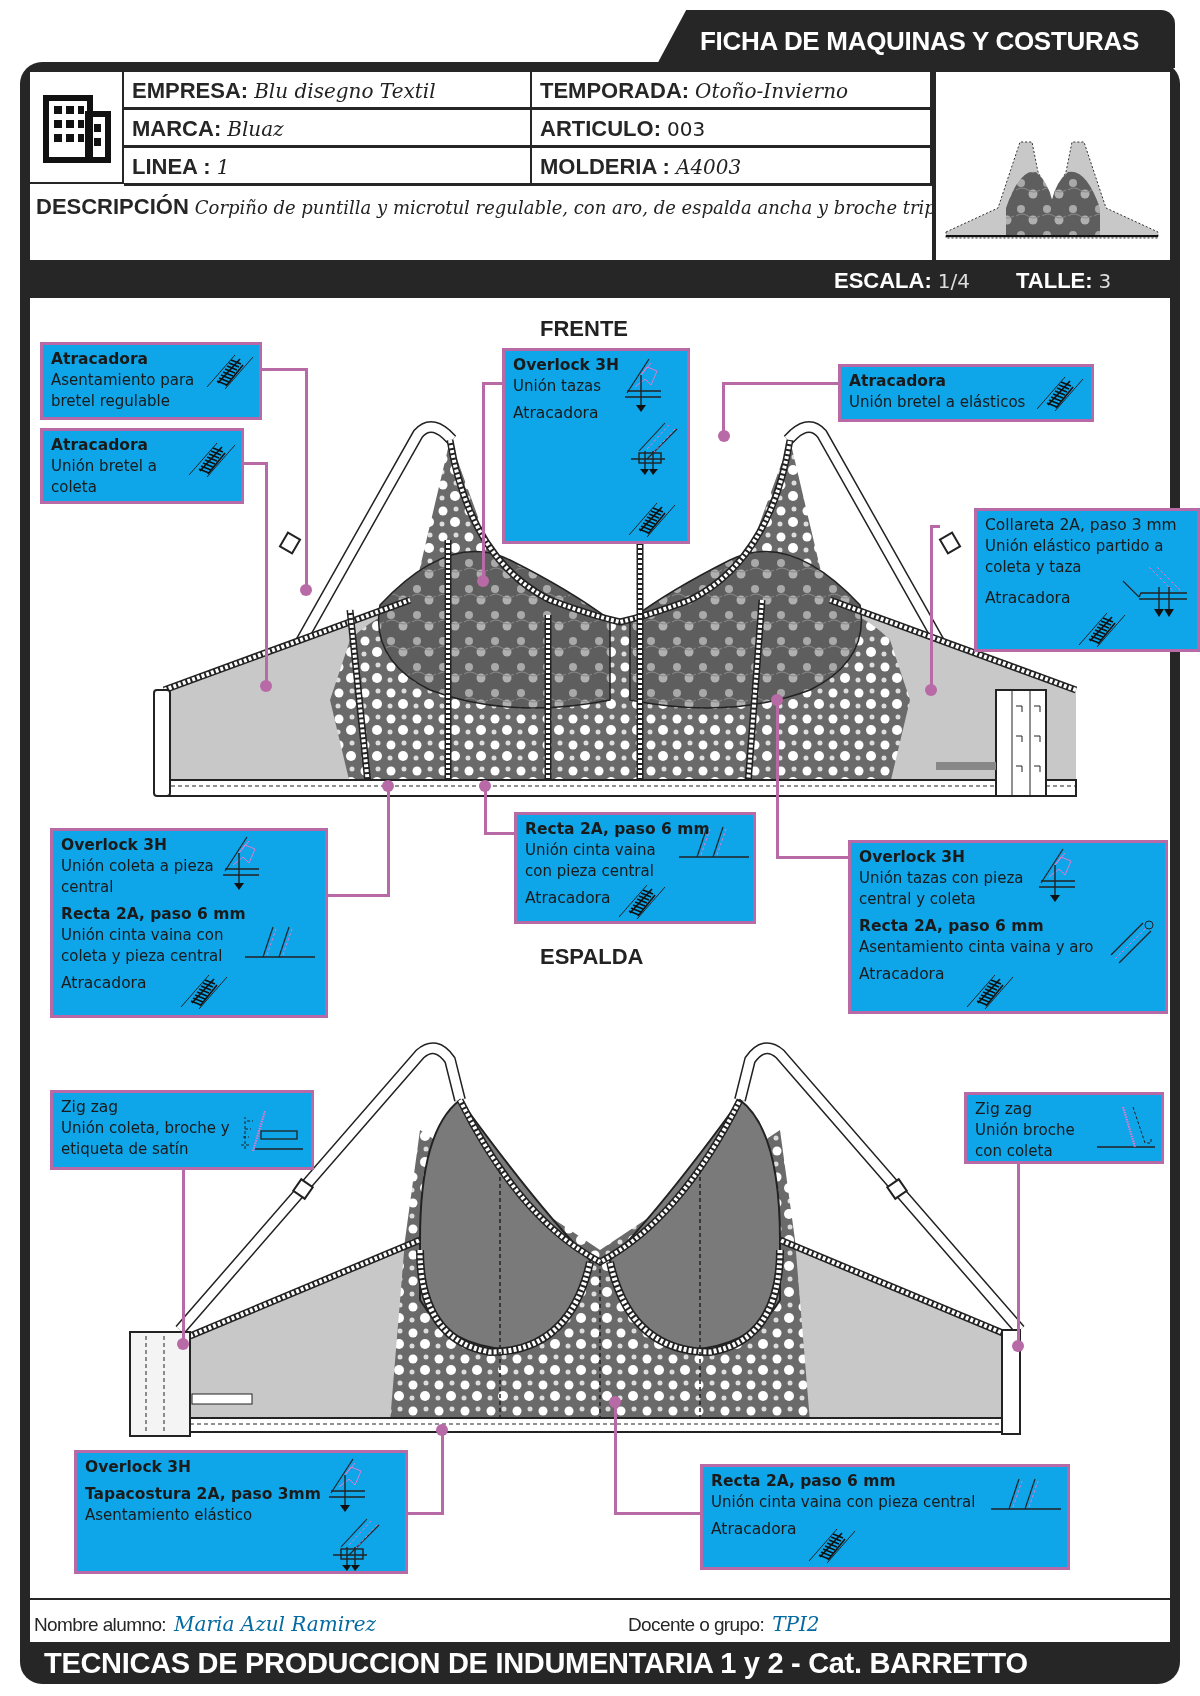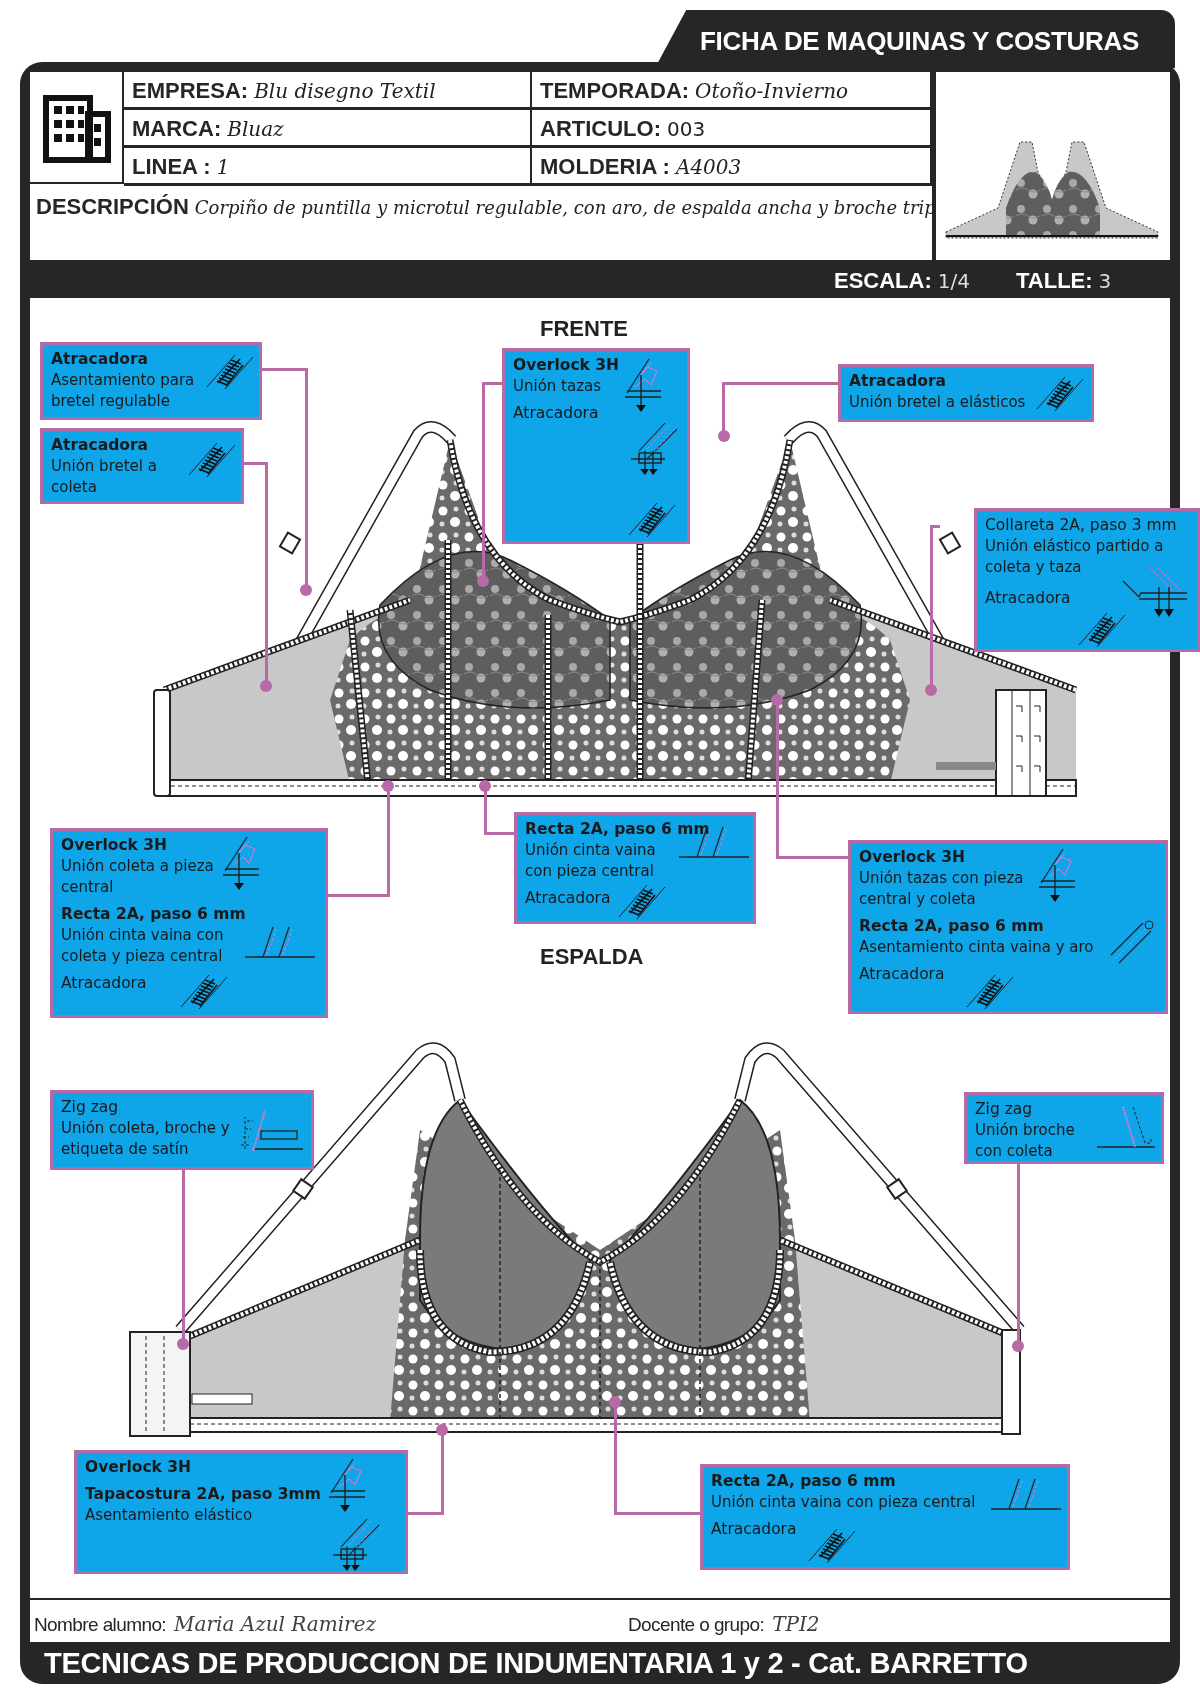--- a/index.html
+++ b/index.html
@@ -25,21 +25,21 @@
   .callout { position: absolute; border: 3px solid #b86aa6; background: #0ea5e9; box-sizing: border-box; padding: 4px 8px; font-family: "DejaVu Sans", sans-serif; font-size: 15px; line-height: 21px; color:#1a1a1a; }
   .callout .m { font-weight: bold; font-size: 15.5px; }
   .callout .d { font-weight: normal; }
   .callout .blk { margin-bottom: 6px; }
   .callout .ic { position: absolute; }
   .leader { position: absolute; background: #b86aa6; }
   .dot { position: absolute; width: 12px; height: 12px; border-radius: 50%; background: #b86aa6; margin: -6px 0 0 -6px; }
   
   .footer-white { left: 30px; top: 1600px; width: 1140px; height: 42px; background: #fff; }
   .footer-label { top: 1612px; font-size: 19px; color: #262626; white-space: nowrap; letter-spacing: -0.6px; }
-  .footer-hand { font-family: "DejaVu Serif", serif; font-style: italic; font-size: 20px; color:#404040; margin-left: 8px; letter-spacing: 0; }
+  .footer-hand { font-family: "DejaVu Serif", serif; font-style: italic; font-size: 20px; color:#0369a1; margin-left: 8px; letter-spacing: 0; }
   .footer-course { left: 44px; top: 1647px; color: #fff; font-size: 29px; font-weight: bold; white-space: nowrap; letter-spacing: -0.3px; }
   svg { display: block; }
 </style>
 </head>
 <body>
 
 <svg width="0" height="0" style="position:absolute">
   <defs>
     <symbol id="sym-bartack" viewBox="0 0 50 40">
       <line x1="2" y1="36" x2="30" y2="4" stroke="#222" stroke-width="1"></line>

